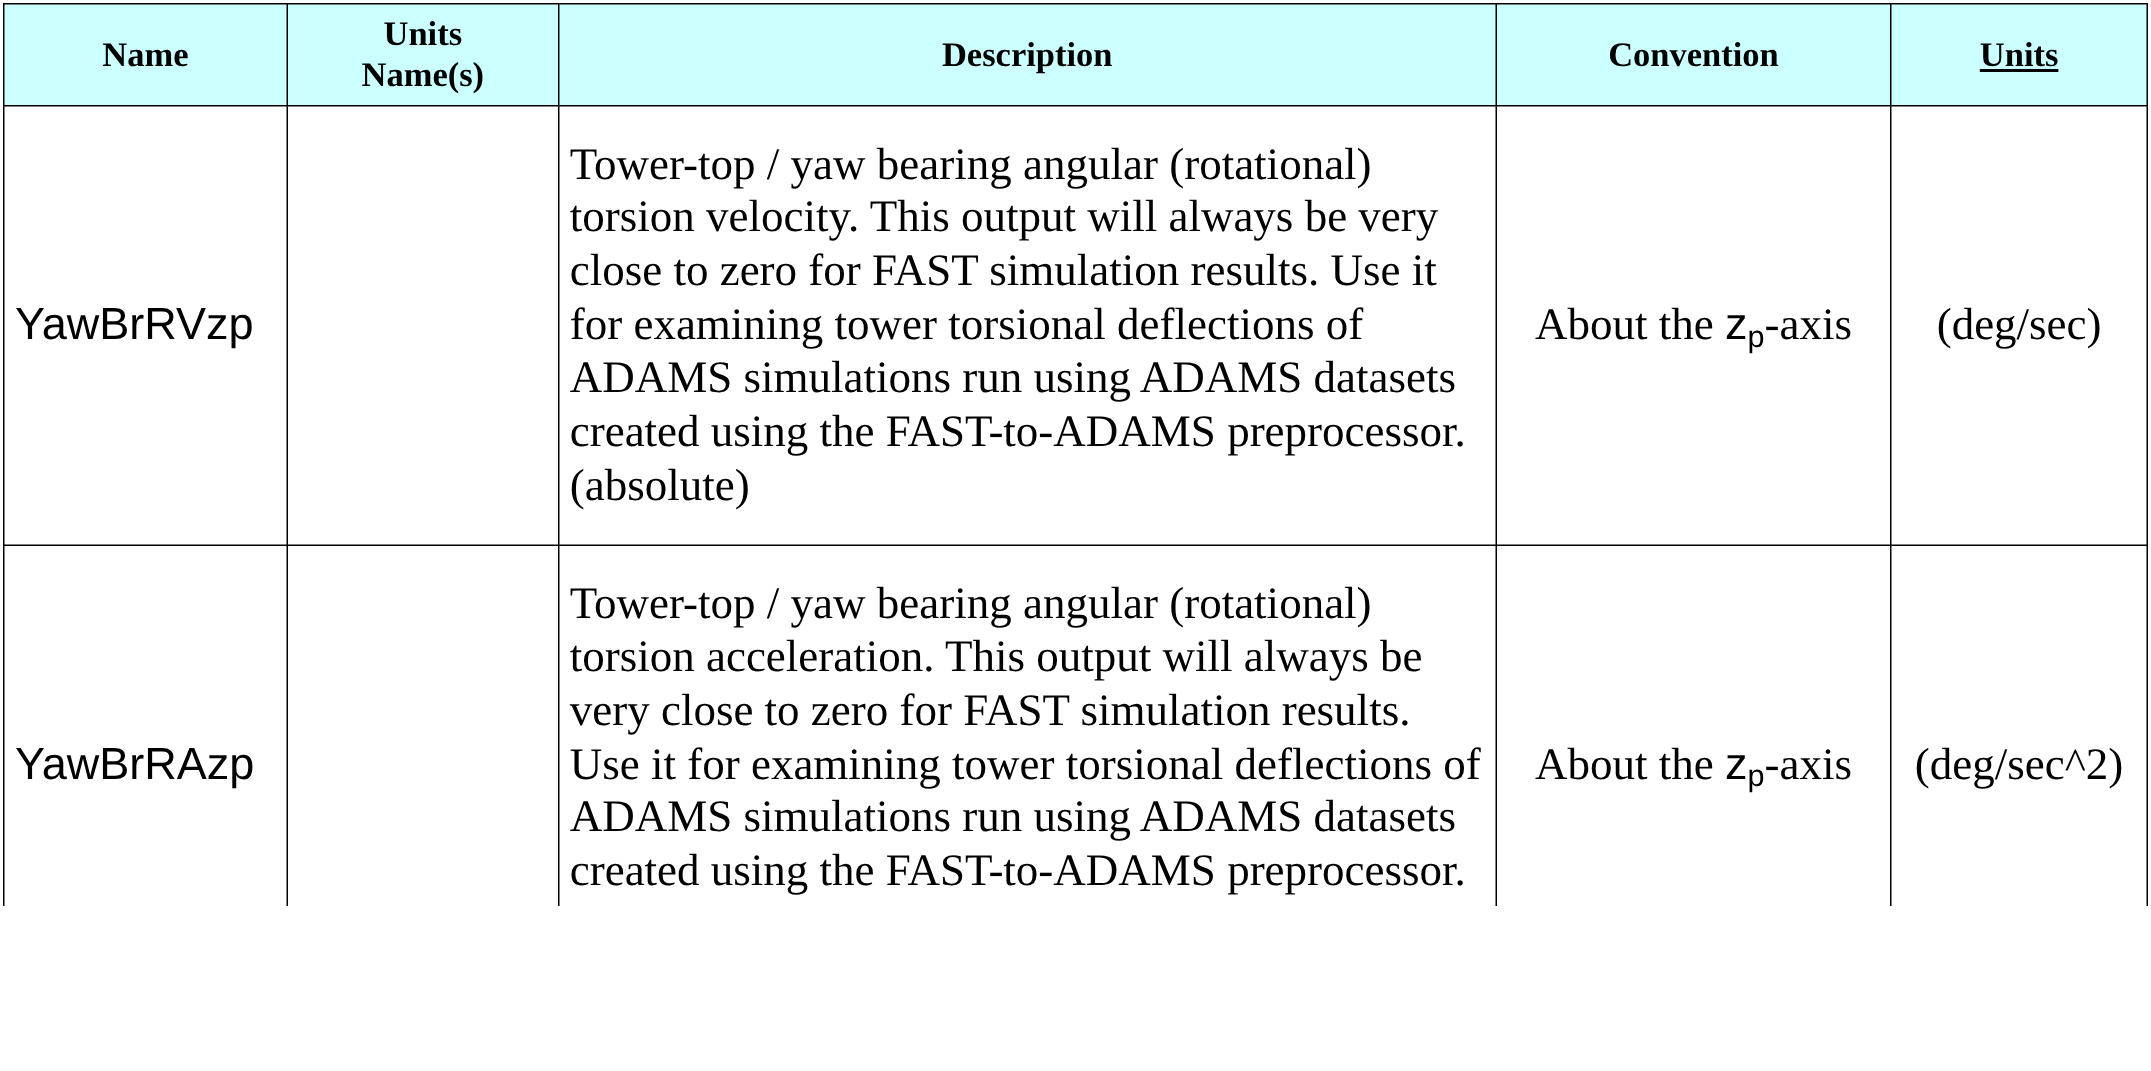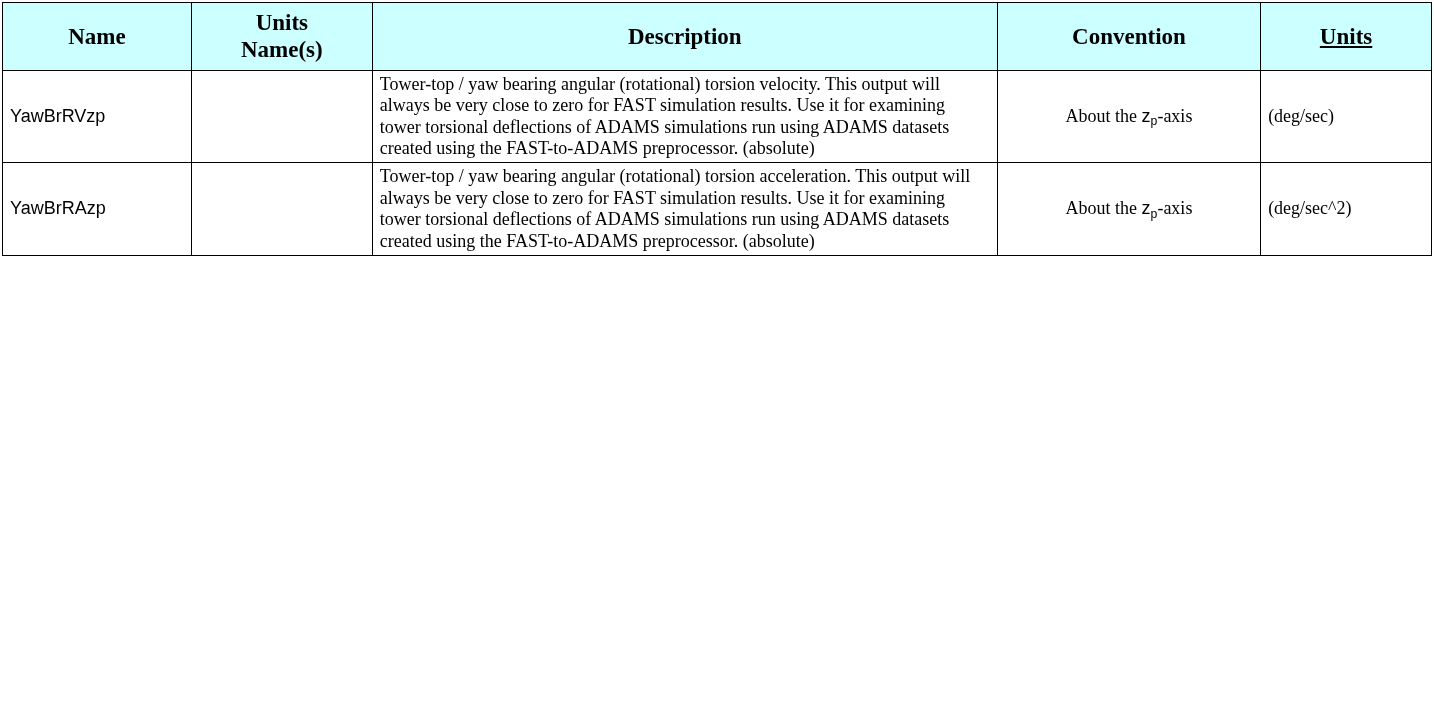--- a/index.html
+++ b/index.html
@@ -23,22 +23,22 @@
   table.output-table {
     border-collapse: collapse;
     width: 1430px;
     margin: 2px 0 0 2px;
     table-layout: fixed;
   }
   table.output-table th,
   table.output-table td {
     border: 1px solid #000000;
     vertical-align: middle;
-    padding: 3px 7px;
-    font-size: 18px;
+    padding: 21px 7px;
+    font-size: 30px;
     line-height: 1.19;
   }
   table.output-table thead th {
     background: #ccffff;
     font-weight: bold;
     text-align: center;
     font-size: 23px;
     padding: 6px 7px;
   }
   th.col-name { width: 188px; }
@@ -66,20 +66,21 @@
   td.cell-other { }
   td.cell-desc {
     text-align: left;
     padding-left: 10px;
     padding-right: 4px;
   }
   td.cell-conv {
     text-align: center;
   }
   td.cell-units {
+    text-align: center;
     margin-top: 40px;
   }
   .axis-var {
     font-family: "Liberation Sans", sans-serif;
   }
   sub {
     font-size: 0.68em;
     vertical-align: baseline;
     position: relative;
     bottom: -0.28em;

